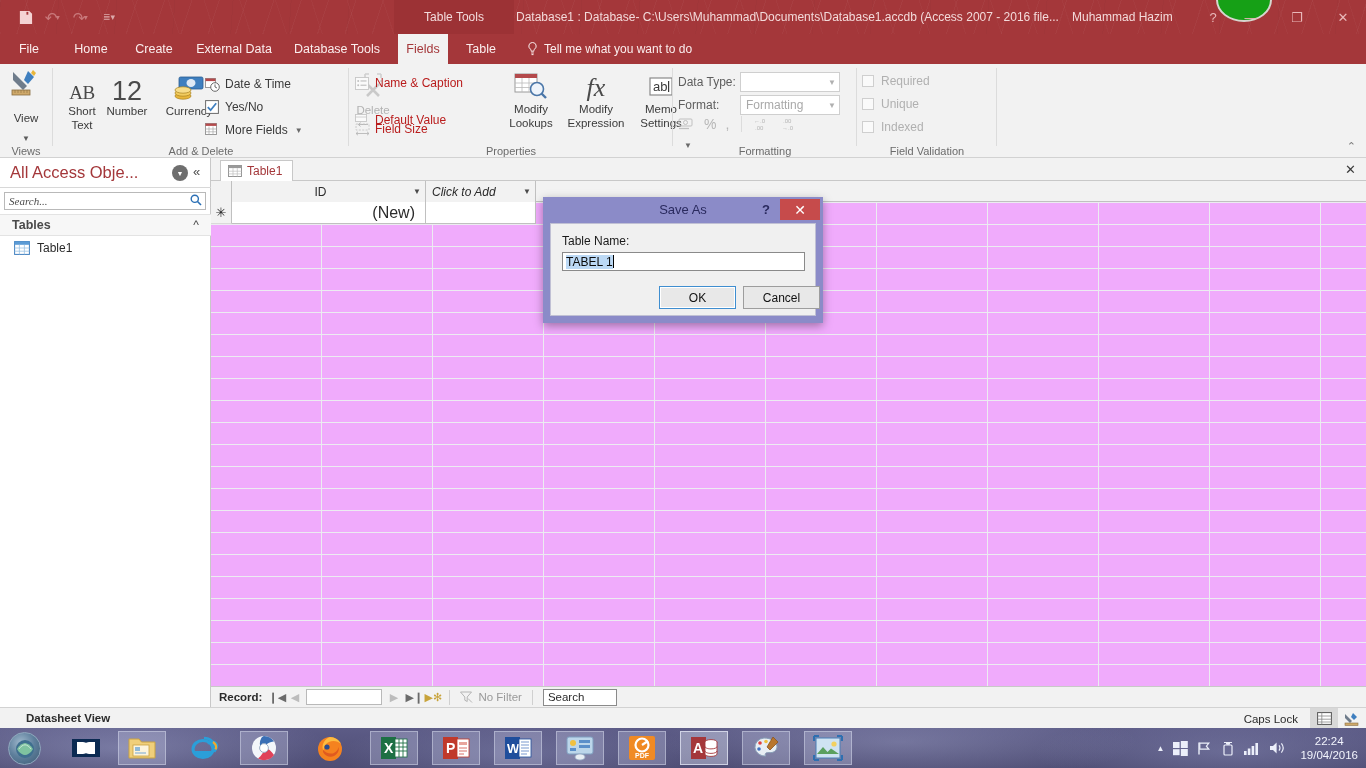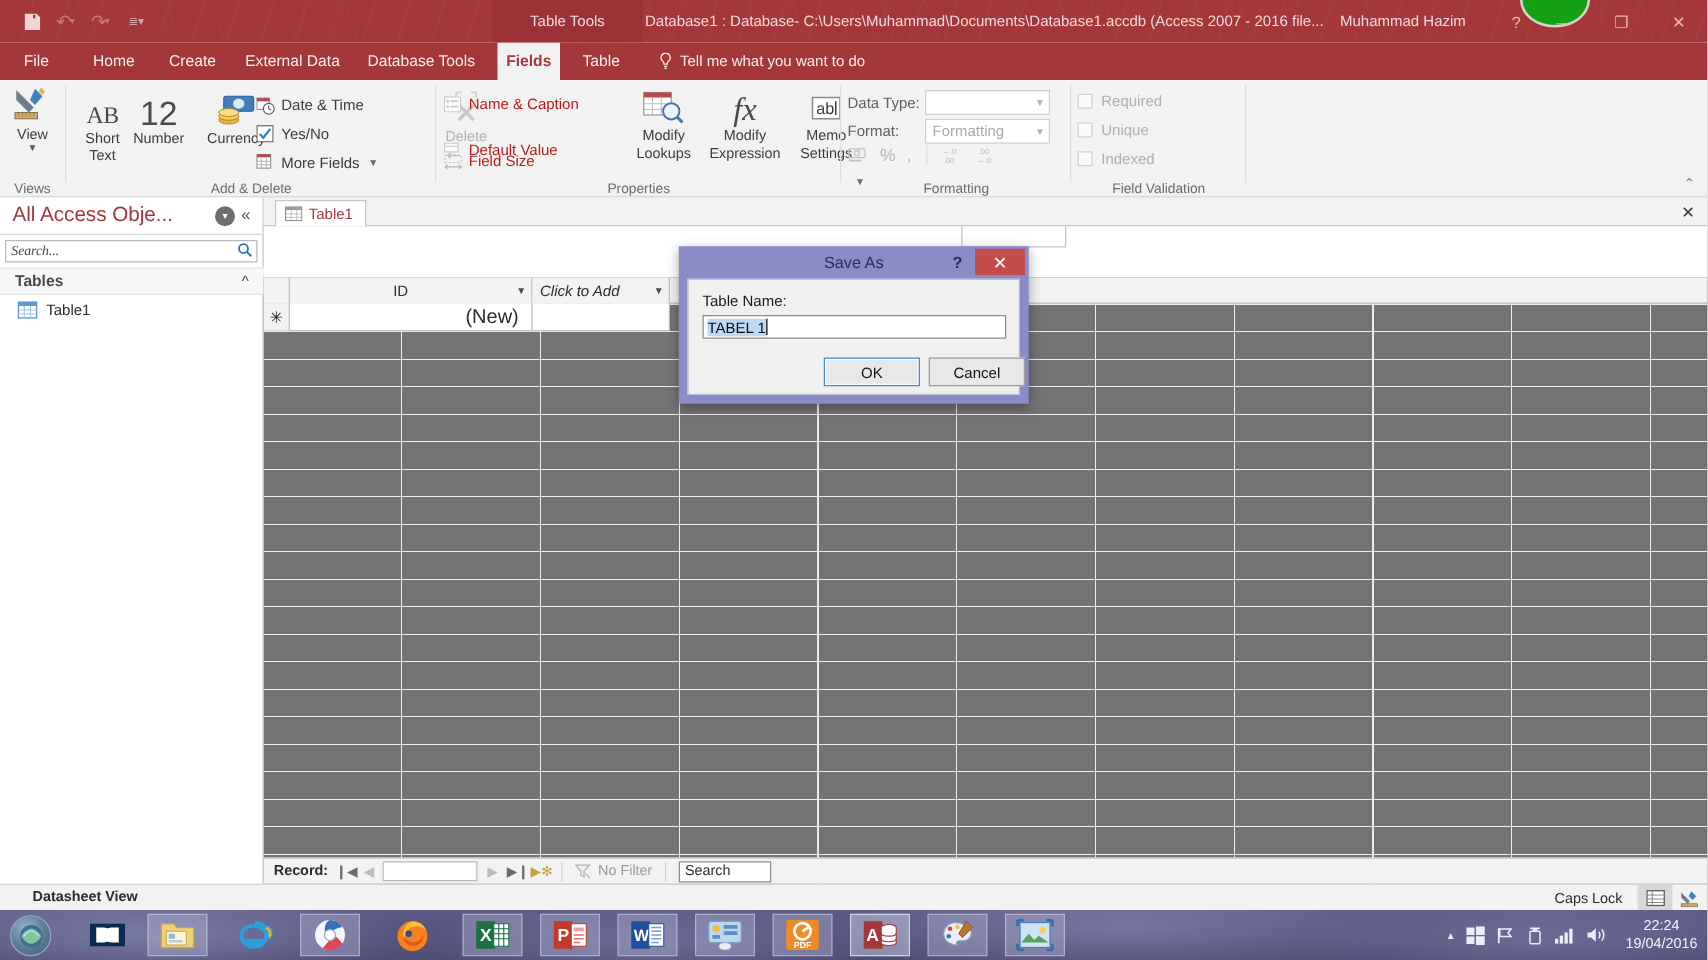--- a/index.html
+++ b/index.html
@@ -97,21 +97,21 @@
   .rsep {
     position: absolute; top: 4px; width: 1px; height: 78px; background: #dcdcdc;
   }
   .ribbon-collapse {
     position: absolute; right: 10px; bottom: 4px; color: #7c7c7c; font-size: 11px;
   }
 
   
   .view-btn {
     position: absolute; left: 4px; top: 4px; width: 44px;
-    display: flex; flex-direction: column; align-items: center; gap: 2px;
+    display: flex; flex-direction: column; align-items: center; gap: 12px;
   }
   .view-icon { width: 34px; height: 32px; }
   .view-lbl { font-size: 11.5px; color: #3b3b3b; }
   .view-caret { font-size: 8px; color: #5c5c5c; line-height: 6px; }
 
   
   .big-btn {
     position: absolute; top: 6px;
     display: flex; flex-direction: column; align-items: center; gap: 1px;
     width: 56px; text-align: center;
@@ -212,21 +212,21 @@
   .doc-tab {
     position: absolute; left: 9px; top: 2px; height: 21px;
     background: #fff; border: 1px solid #c8c8c8; border-bottom: none;
     display: flex; align-items: center; gap: 5px; padding: 0 10px 0 7px;
   }
   .doc-tab .dl { font-size: 12px; color: #a4373a; }
   .doc-close { position: absolute; right: 10px; top: 4px; font-size: 13px; color: #3a3a3a; }
 
   .sheet {
     position: absolute; left: 211px; top: 181px; width: 1155px; height: 505px;
-    background: #737373; overflow: hidden; margin-top: 41px;
+    background: #f0abfc; overflow: hidden;
   }
   .sheet-grid {
     position: absolute; inset: 0;
     background:
       repeating-linear-gradient(to bottom, rgba(0,0,0,0) 0 21px, #ececf1 21px 22px),
       repeating-linear-gradient(to right, rgba(0,0,0,0) 0 110px, #ececf1 110px 111px);
   }
   .hdr-row {
     position: absolute; left: 0; top: 0; width: 1155px; height: 21px;
     background: #f2f2f2; border-bottom: 1px solid #c0c0c0;
@@ -413,21 +413,21 @@
       <div class="win-btn">✕</div>
     </div>
   </div>
 
   <div class="tabbar">
     <div class="tab" style="left:10px;width:38px;">File</div>
     <div class="tab" style="left:62px;width:58px;">Home</div>
     <div class="tab" style="left:126px;width:56px;">Create</div>
     <div class="tab" style="left:188px;width:92px;">External Data</div>
     <div class="tab" style="left:286px;width:102px;">Database Tools</div>
-    <div class="tab active" style="left:398px;width:50px;font-weight:bold;">Fields</div>
+    <div class="tab active" style="left:398px;width:50px;">Fields</div>
     <div class="tab" style="left:456px;width:50px;">Table</div>
 
     <div class="tellme">
       <svg class="bulb" viewBox="0 0 11 14">
         <path d="M5.5 0.5a3.6 3.6 0 0 0-2.2 6.5c.5.5.8 1 .8 1.6v.6h2.8v-.6c0-.6.3-1.1.8-1.6A3.6 3.6 0 0 0 5.5.5z" fill="none" stroke="#fbeeee" stroke-width="1"></path>
         <path d="M4.2 11h2.6M4.5 12.6h2" stroke="#fbeeee" stroke-width="1" fill="none"></path>
       </svg>
       <span>Tell me what you want to do</span>
     </div>
   </div>

